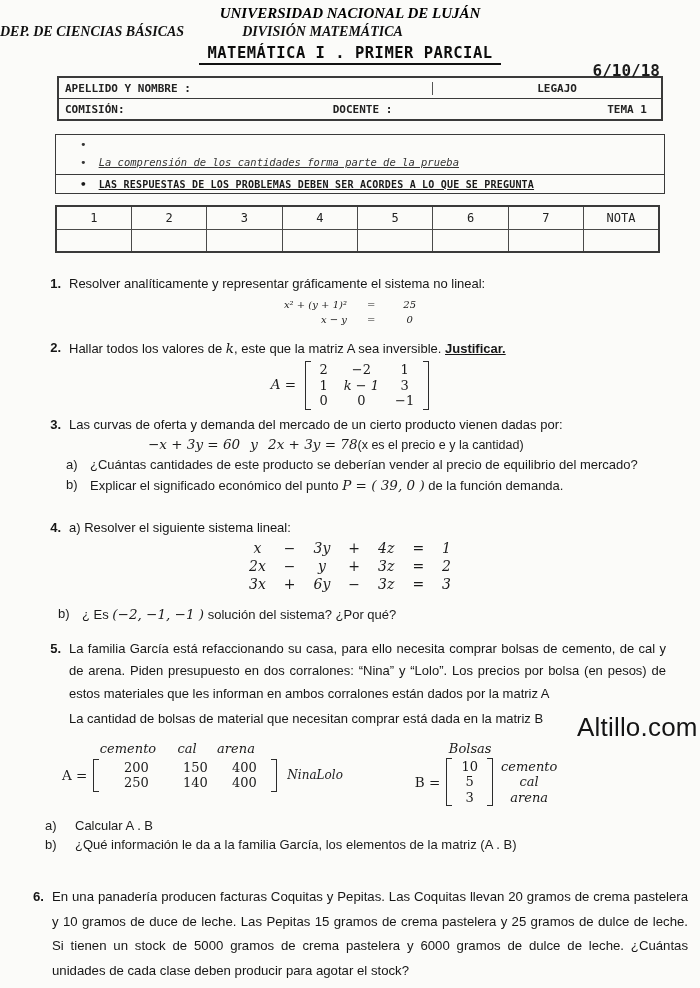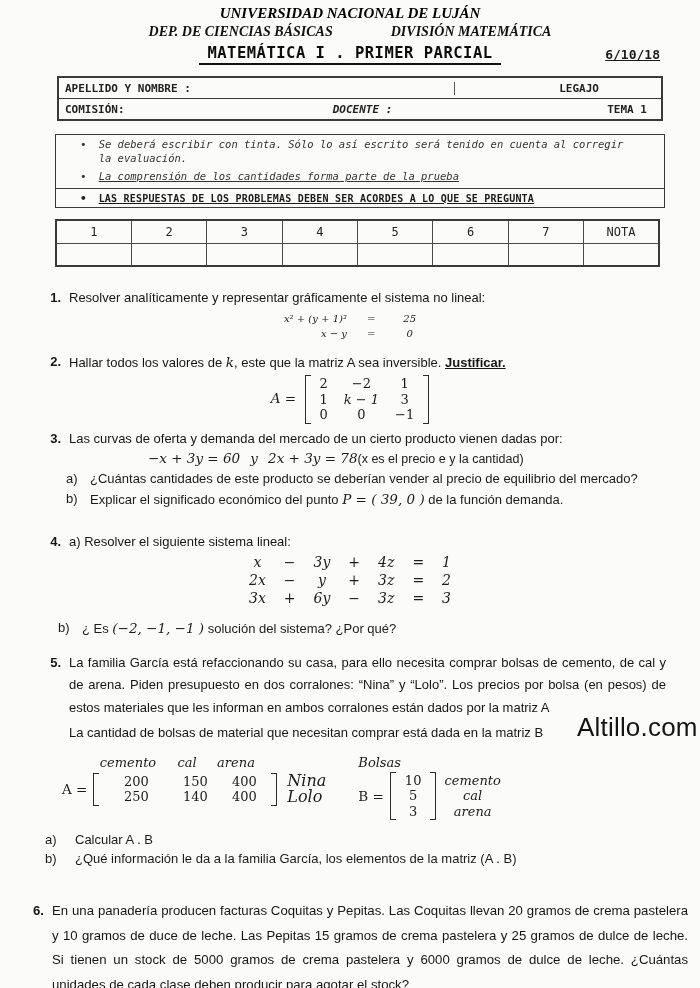--- a/index.html
+++ b/index.html
@@ -7,35 +7,35 @@
     width:700px;height:988px;position:relative;overflow:hidden;
     background:#fbfbf9;color:#1b1b1b;
     font-family:"Liberation Sans", sans-serif;
   }
   .page{position:absolute;inset:0;}
 
   
   .hdr{padding-top:5px;text-align:center;}
   .hdr-u{font-family:"Liberation Serif", serif;font-style:italic;font-weight:bold;font-size:15px;color:#000000;}
   .hdr-2{font-family:"Liberation Serif", serif;font-style:italic;font-weight:bold;font-size:14px;color:#111;
-         display:flex;justify-content:center;gap:58px;margin-top:2px;}
+         display:flex;justify-content:flex-start;gap:58px;margin-top:2px;}
   .title-row{position:relative;margin-top:4px;height:22px;}
   .exam-title{display:inline-block;font-family:"DejaVu Sans Mono", monospace;font-weight:bold;font-size:15.5px;
          letter-spacing:.5px;color:#0d0d0d;border-bottom:2.2px solid #111;padding:0 8px 1px;}
-  .exam-date{position:absolute;right:40px;top:3px;font-family:"DejaVu Sans Mono", monospace;font-weight:bold;font-size:13px;text-decoration:underline;}
+  .exam-date{position:absolute;right:40px;top:17px;font-family:"DejaVu Sans Mono", monospace;font-weight:bold;font-size:16px;}
 
   
   .info{margin:10px 37px 0 57px;border:2px solid #3a3a3a;
         font-family:"DejaVu Sans Mono", monospace;font-weight:bold;font-size:11px;color:#222;}
   .info .r{display:flex;align-items:center;height:20px;}
-  .info .r1{border-bottom:1.6px solid #3a3a3a;gap:22px;}
+  .info .r1{border-bottom:1.6px solid #3a3a3a;}
   .info .c-ap{width:61%;padding-left:6px;}
   .info .c-leg{flex:1;border-left:1.4px solid #555;padding-left:104px;}
   .info .c-com{width:37%;padding-left:6px;}
-  .info .c-doc{flex:1;padding-left:45px;font-style:italic;}
+  .info .c-doc{flex:1;padding-left:45px;}
   .info .c-tema{padding-right:14px;}
 
   
   .instr{margin:13px 35px 0 55px;border:1.6px solid #3a3a3a;
          font-family:"DejaVu Sans Mono", monospace;font-size:10.5px;color:#333;}
   .instr .it{display:flex;gap:12px;padding:3px 26px 2px 24px;line-height:13.5px;}
   .instr .blt{font-size:11px;line-height:13px;}
   .it1{font-style:italic;padding-top:5px;}
   .it2{font-style:italic;}
   .it2 .tx{text-decoration:underline;}
@@ -77,32 +77,32 @@
   .q3eq .note{font-family:"Liberation Sans", sans-serif;font-style:normal;font-size:12.5px;}
   .sub{display:flex;gap:10px;margin:5px 0 0 66px;font-size:13px;}
   .sub .sl{min-width:14px;}
 
   
   .sys{margin:4px auto 0;border-spacing:0;}
   .sys td{font-family:"DejaVu Serif", serif;font-style:italic;font-size:14px;padding:1px 9px;text-align:center;}
 
   
   .p2{margin-top:3px;}
-  .matrow{display:flex;align-items:flex-start;gap:32px;margin:10px 0 0 62px;}
+  .matrow{display:flex;align-items:flex-start;gap:72px;margin:10px 0 0 62px;}
   .matA-h{display:flex;margin-left:30px;font-family:"DejaVu Serif", serif;font-style:italic;font-size:13px;}
   .matA-h span:nth-child(1){width:72px;text-align:center;}
   .matA-h span:nth-child(2){width:46px;text-align:center;}
   .matA-h span:nth-child(3){width:52px;text-align:center;}
   .matA-b{display:flex;align-items:center;gap:6px;margin-top:3px;}
   .matA-b .lbl,.matB-b .lbl{font-family:"DejaVu Serif", serif;font-size:13.5px;}
   .matA .mtx td:nth-child(1){width:56px;}
   .matA .mtx td:nth-child(2){width:30px;}
   .matA .mtx td:nth-child(3){width:36px;}
-  .rlabels{display:flex;flex-direction:column;font-family:"DejaVu Serif", serif;font-style:italic;font-size:16px;line-height:16px;margin-left:4px;}
-  .matB-h{font-family:"DejaVu Serif", serif;font-style:italic;font-size:13px;}
+  .rlabels{display:flex;flex-direction:row;font-family:"DejaVu Serif", serif;font-style:italic;font-size:12px;line-height:16px;margin-left:4px;}
+  .matB-h{margin-left:34px;font-family:"DejaVu Serif", serif;font-style:italic;font-size:13px;}
   .matB-b{display:flex;align-items:center;gap:6px;margin-top:2px;}
   .blabels{display:flex;flex-direction:column;align-items:center;font-family:"DejaVu Serif", serif;font-style:italic;font-size:13px;line-height:15.5px;margin-left:2px;}
 
   .watermark{position:absolute;left:577px;top:712px;font-size:26px;color:#141414;
              font-family:"Liberation Sans", sans-serif;letter-spacing:.2px;text-align:center;}
 </style>
 </head>
 <body>
 
 <div class="page">
@@ -127,21 +127,20 @@
     <div class="r">
       <div class="c-com">COMISIÓN:</div>
       <div class="c-doc">DOCENTE :</div>
       <div class="c-tema">TEMA 1</div>
     </div>
   </div>
 
   <div class="instr">
     <div class="it it1">
       <span class="blt">•</span>
-      <span class="tx">Se deberá escribir con tinta. Sólo lo así escrito será tenido en cuenta al corregir la evaluación.</span>
     </div>
     <div class="it it2">
       <span class="blt">•</span>
       <span class="tx">La comprensión de los cantidades forma parte de la prueba</span>
     </div>
     <div class="it it3">
       <span class="blt">•</span>
       <span class="tx">LAS RESPUESTAS DE LOS PROBLEMAS DEBEN SER ACORDES A LO QUE SE PREGUNTA</span>
     </div>
   </div>

